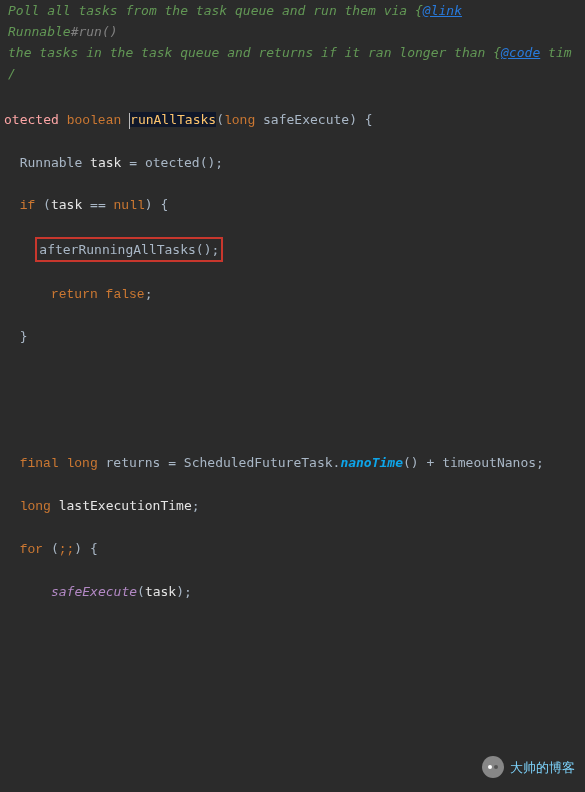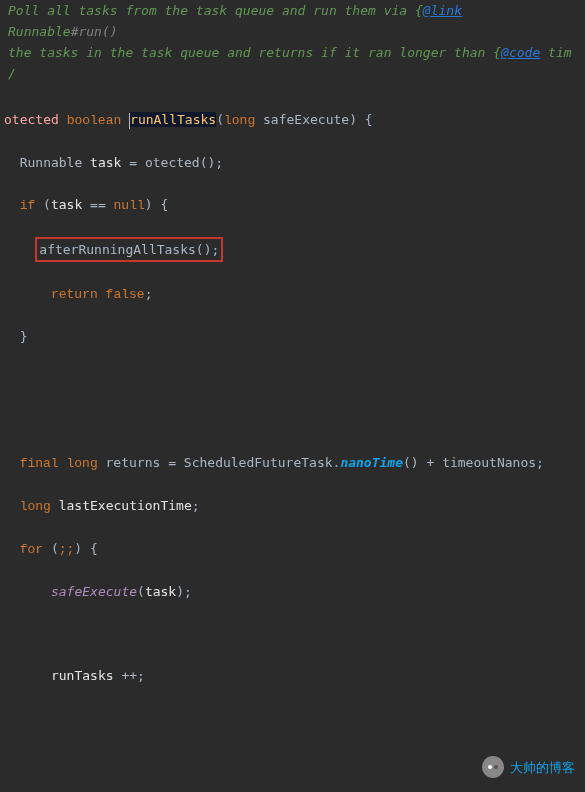--- a/index.html
+++ b/index.html
@@ -40,21 +40,21 @@
     }
     .link-doc { color: #287bde; font-style: italic; }
     .link-u { text-decoration: underline; }
     .watermark {
       position: absolute;
       bottom: 14px;
       right: 10px;
       display: flex;
       align-items: center;
       gap: 6px;
-      color: #0ea5e9;
+      color: #7dd3fc;
       font-family: Liberation Sans, sans-serif;
       font-size: 13px;
       text-align: right;
     }
     .wm-circle {
       width: 22px; height: 22px;
       border-radius: 50%;
       background: #878787;
       display: flex;
       align-items: center;
@@ -82,21 +82,20 @@
 <div class="line">    <span class="red-box"><span class="plain">afterRunningAllTasks();</span></span></div>
 <div class="line">      <span class="kw">return</span> <span class="kw">false</span><span class="plain">;</span></div>
 <div class="line">  <span class="plain">}</span></div>
 <div class="line"></div>
 <div class="line"></div>
 <div class="line">  <span class="kw">final</span> <span class="kw">long</span> <span class="plain">returns</span> <span class="plain">=</span> <span class="plain">ScheduledFutureTask.</span><span class="nanoT">nanoTime</span><span class="plain">() + timeoutNanos;</span></div>
 <div class="line">  <span class="kw">long</span> <span class="var">lastExecutionTime</span><span class="plain">;</span></div>
 <div class="line">  <span class="kw">for</span> <span class="plain">(</span><span class="kw">;;</span><span class="plain">) {</span></div>
 <div class="line">      <span class="static-m">safeExecute</span><span class="plain">(</span><span class="var">task</span><span class="plain">);</span></div>
 <div class="line"></div>
-<div class="line">      <span class="var">runTasks</span><span class="plain"> ++;</span></div>
 <div class="line"></div>
 
 
 
 
 
 
 
 
 

